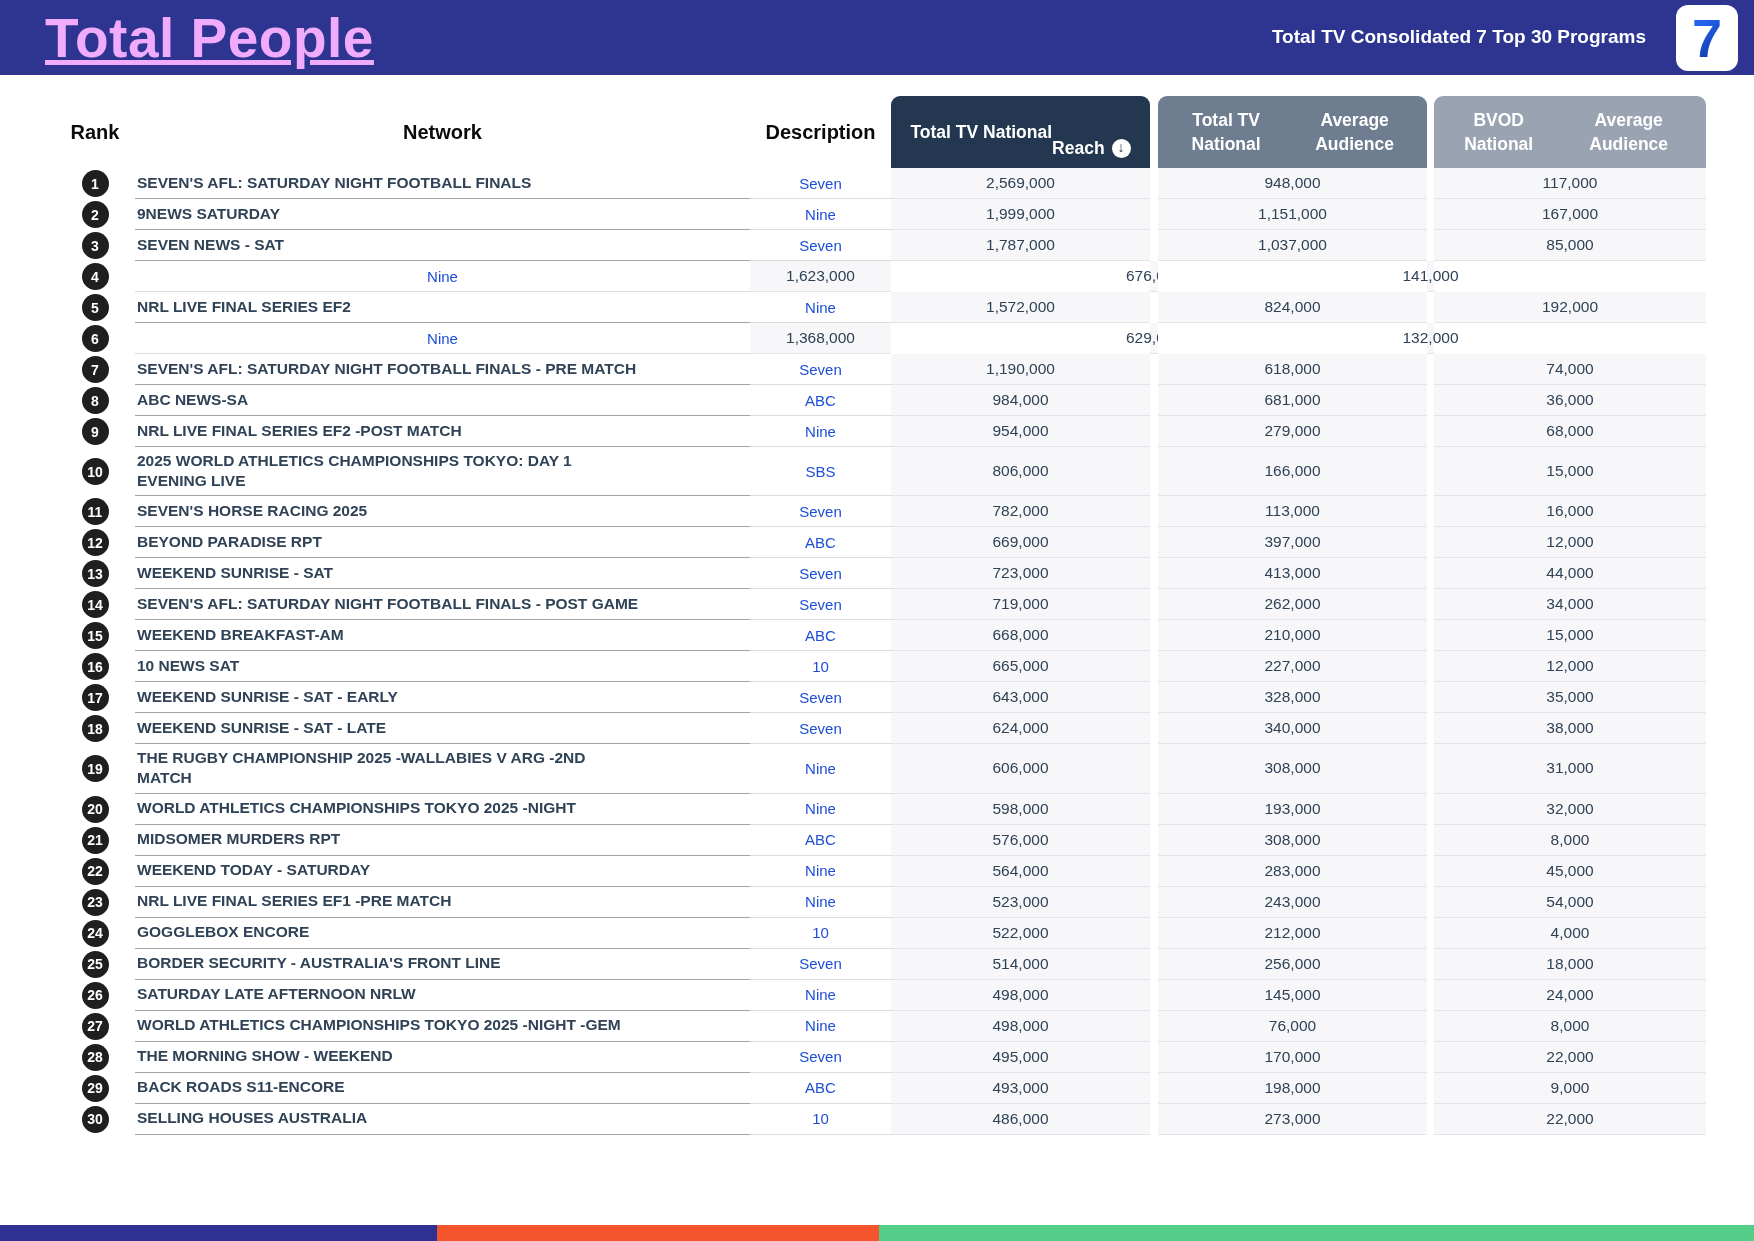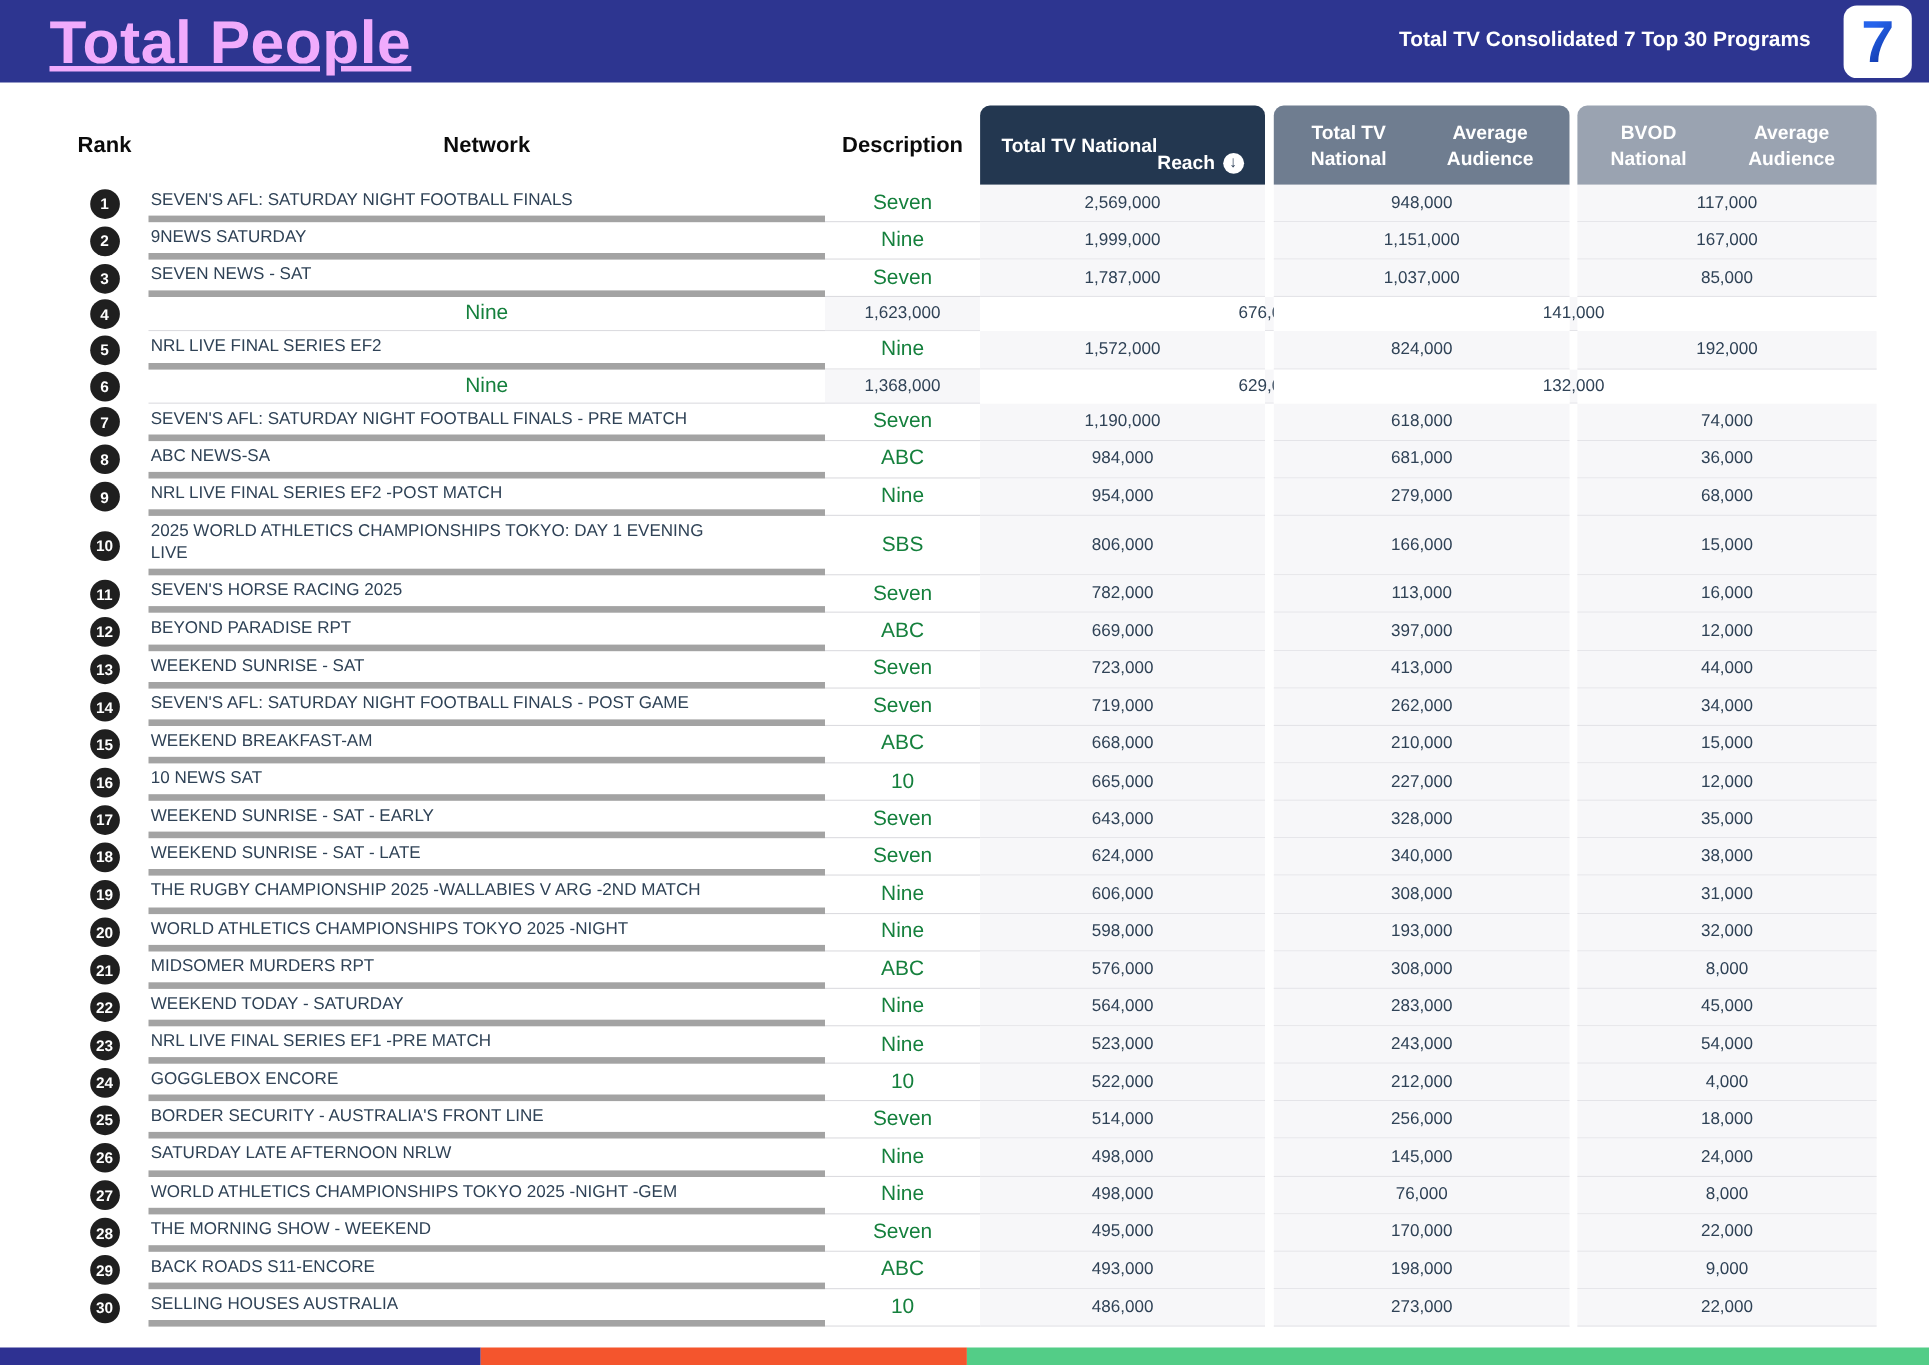--- a/index.html
+++ b/index.html
@@ -65,24 +65,25 @@
   .rank-cell { justify-content: center; padding: 2px 0; }
   .rank-badge {
     width: 27px; height: 27px; border-radius: 50%;
     background: #1f1f1f; color: #fff;
     font-size: 14px; font-weight: bold;
     display: flex; align-items: center; justify-content: center;
   }
   .desc-cell {
     color: #2F4256; font-size: 15.5px; line-height: 1.3;
     padding: 4px 110px 4px 2px;
-    border-bottom: 6px solid #a3a3a3;
+    border-bottom: 1px solid #a3a3a3;
+    font-weight: bold;
   }
   .net-cell {
-    color: #15803d; font-size: 19px; justify-content: center;
+    color: #1d4ed8; font-size: 15px; justify-content: center;
     border-bottom: 1px solid #DCDCE0;
   }
   .num-cell {
     color: #2F4256; font-size: 15.5px; justify-content: center;
     background: #F7F7F9; border-bottom: 1px solid #E4E4E8;
   }
   .gap-cell { background: #fff; }
 
   
   .footer-bar {

